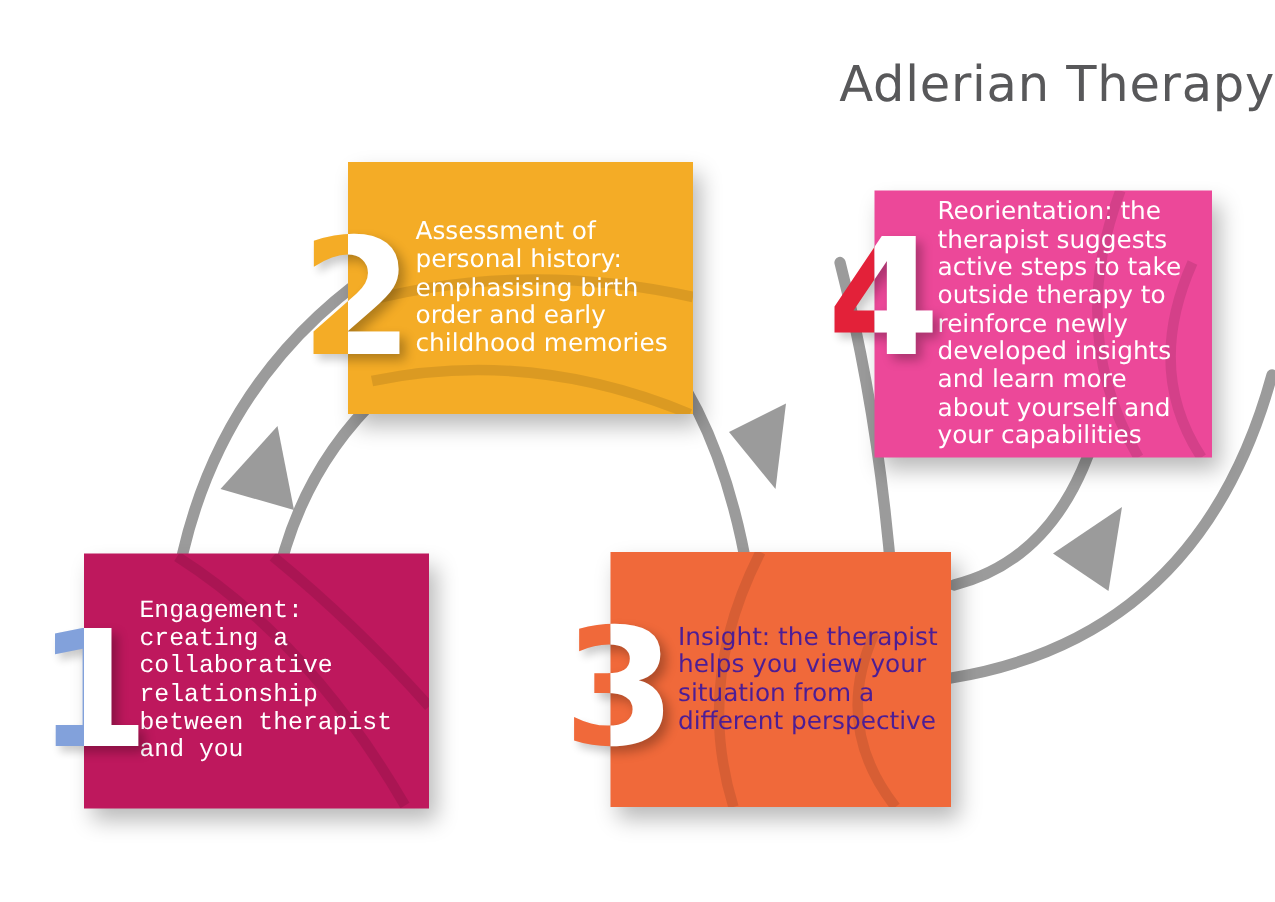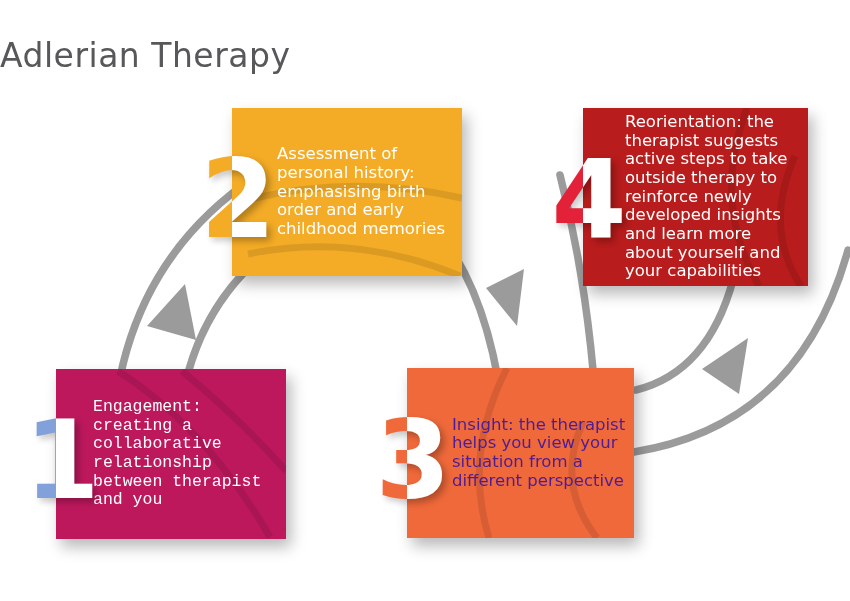--- a/index.html
+++ b/index.html
@@ -1,21 +1,21 @@
 <!DOCTYPE html>
 <html><head>
 <meta charset="utf-8">
 <style>
   html,body{margin:0;padding:0;background:#ffffff;}
   .stage{
     position:relative;width:850px;height:601px;margin:0 auto;background:#ffffff;
     overflow:hidden;font-family:"DejaVu Sans","Liberation Sans",sans-serif;
   }
   .title{
-    position:absolute;left:0;right:0;top:36px;text-align:left;
+    position:absolute;left:0;right:0;top:36px;text-align:right;
     font-size:33px;font-weight:400;letter-spacing:0.5px;color:#58585a;
   }
   #connectors{position:absolute;left:0;top:0;z-index:1;color:#9b9b9b;}
   .card{position:absolute;z-index:2;}
   #card1{left:56px;top:369px;width:230px;height:170px;}
   #card2{left:232px;top:108px;width:230px;height:168px;}
   #card3{left:407px;top:368px;width:227px;height:170px;}
   #card4{left:583px;top:108px;width:225px;height:178px;}
   .panel{
     position:relative;width:100%;height:100%;overflow:hidden;
@@ -110,21 +110,21 @@
       </svg>
       <div class="step-text" style="color: #4c1d95;">Insight: the therapist helps you view your situation from a different perspective</div>
     </div>
     <div class="num">
       <span class="num-outside" style="color: rgb(240, 105, 58);">3</span>
       <span class="num-inside">3</span>
     </div>
   </div>
 
   <div class="card" id="card4">
-    <div class="panel" style="background: #b91c1c;">
+    <div class="panel" style="background: #ec4899; margin-top: 19px;">
       <svg class="deco" width="225" height="178" viewBox="0 0 225 178">
         <g fill="none" stroke="rgba(0,0,0,0.10)" stroke-width="7">
           <path d="M 164 0 Q 128 95 176 178"></path>
           <path d="M 212 48 Q 180 120 218 178"></path>
         </g>
       </svg>
       <div class="step-text" style="color: rgb(255, 255, 255);">Reorientation: the therapist suggests active steps to take outside therapy to reinforce newly developed insights and learn more about yourself and your capabilities</div>
     </div>
     <div class="num">
       <span class="num-outside" style="color: rgb(227, 33, 57);">4</span>

